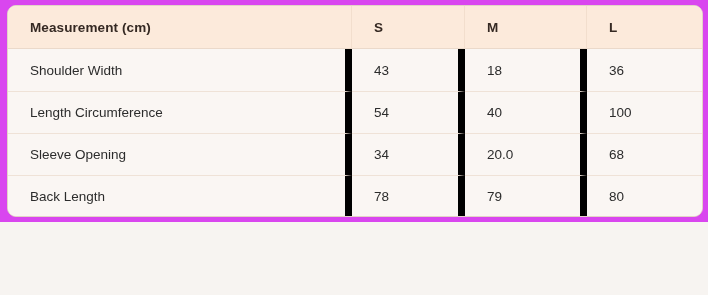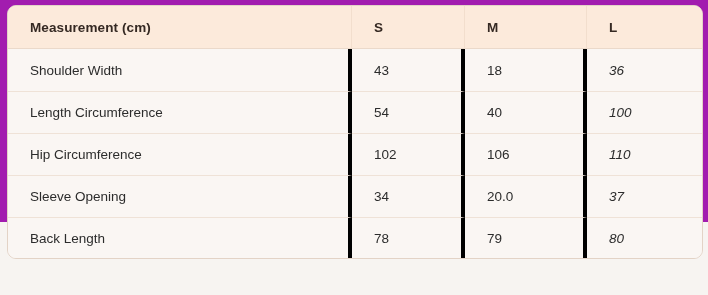--- a/index.html
+++ b/index.html
@@ -11,21 +11,21 @@
     height: 295px;
     background: #F7F4F1;
     font-family: "Liberation Sans", sans-serif;
     overflow: hidden;
   }
   .page {
     width: 708px;
     height: 222px;
     box-sizing: border-box;
     padding: 5px 7px 6px 7px;
-    background: #a21caf;
+    background: #d946ef;
   }
   .size-table {
     width: 694px;
     border-collapse: separate;
     border-spacing: 0;
     table-layout: fixed;
     border: 1px solid #E3D3C6;
     border-radius: 9px;
     overflow: hidden;
     background: #FAF6F3;
@@ -57,23 +57,23 @@
   .size-table thead th:last-child { border-right: none; }
 
   
   .size-table tbody td {
     height: 42px;
     background: #FAF6F3;
     color: #2C2C2C;
     font-size: 13.5px;
     font-weight: normal;
     border-top: 1px solid #EFE2D7;
-    border-right: 4px solid #000000;
+    border-right: 7px solid #000000;
   }
-  .size-table tbody td:last-child { border-right: none; font-style: italic; }
+  .size-table tbody td:last-child { border-right: none; }
   .size-table tbody tr:first-child td { border-top: none; }
   .size-table tbody tr:last-child td { height: 41px; }
 </style>
 </head>
 <body>
 
 <div class="page">
   <table class="size-table">
     <colgroup>
       <col class="c-label">
@@ -96,30 +96,24 @@
         <td>18</td>
         <td>36</td>
       </tr>
       <tr>
         <td>Length Circumference</td>
         <td>54</td>
         <td>40</td>
         <td>100</td>
       </tr>
       <tr>
-        <td>Hip Circumference</td>
-        <td>102</td>
-        <td>106</td>
-        <td>110</td>
-      </tr>
-      <tr>
         <td>Sleeve Opening</td>
         <td>34</td>
         <td>20.0</td>
-        <td>37</td>
+        <td>68</td>
       </tr>
       <tr>
         <td>Back Length</td>
         <td>78</td>
         <td>79</td>
         <td>80</td>
       </tr>
     </tbody>
   </table>
 </div>

